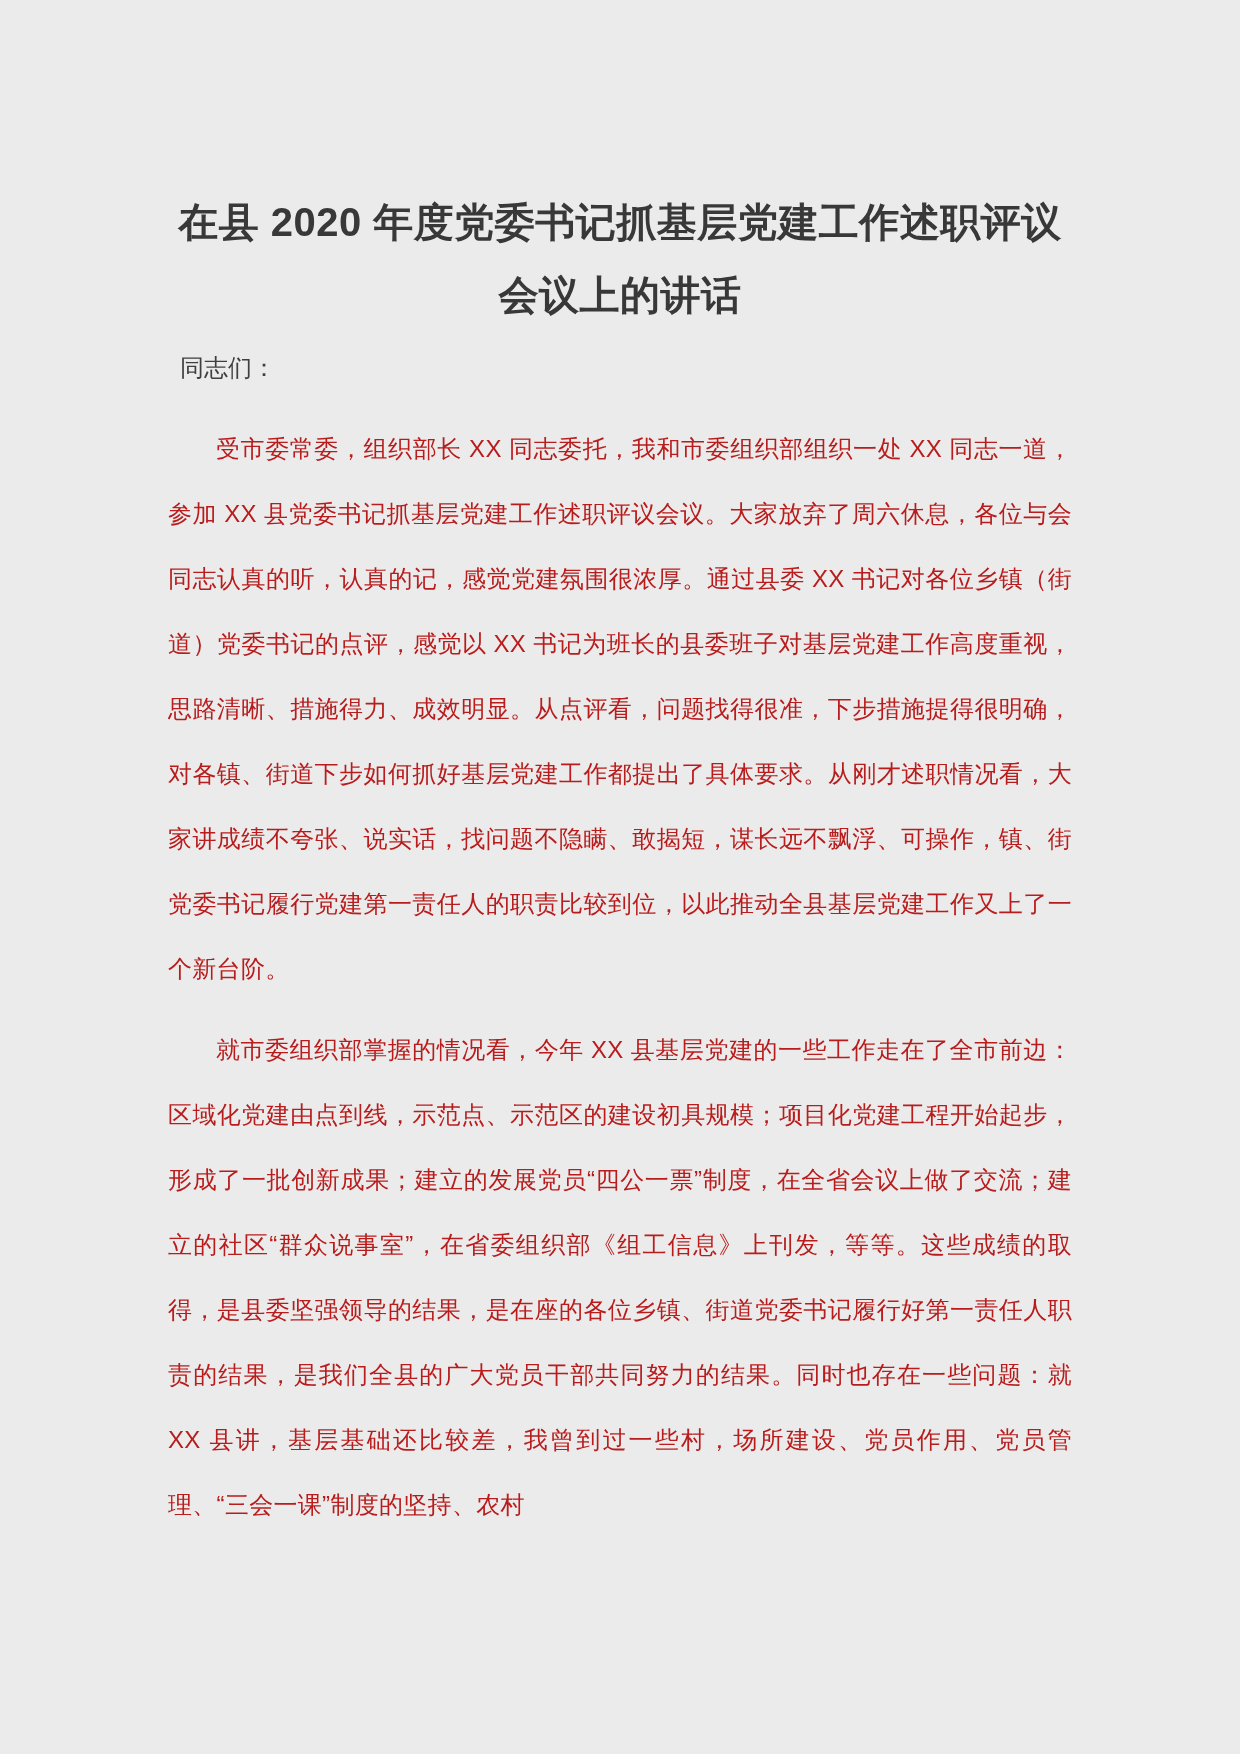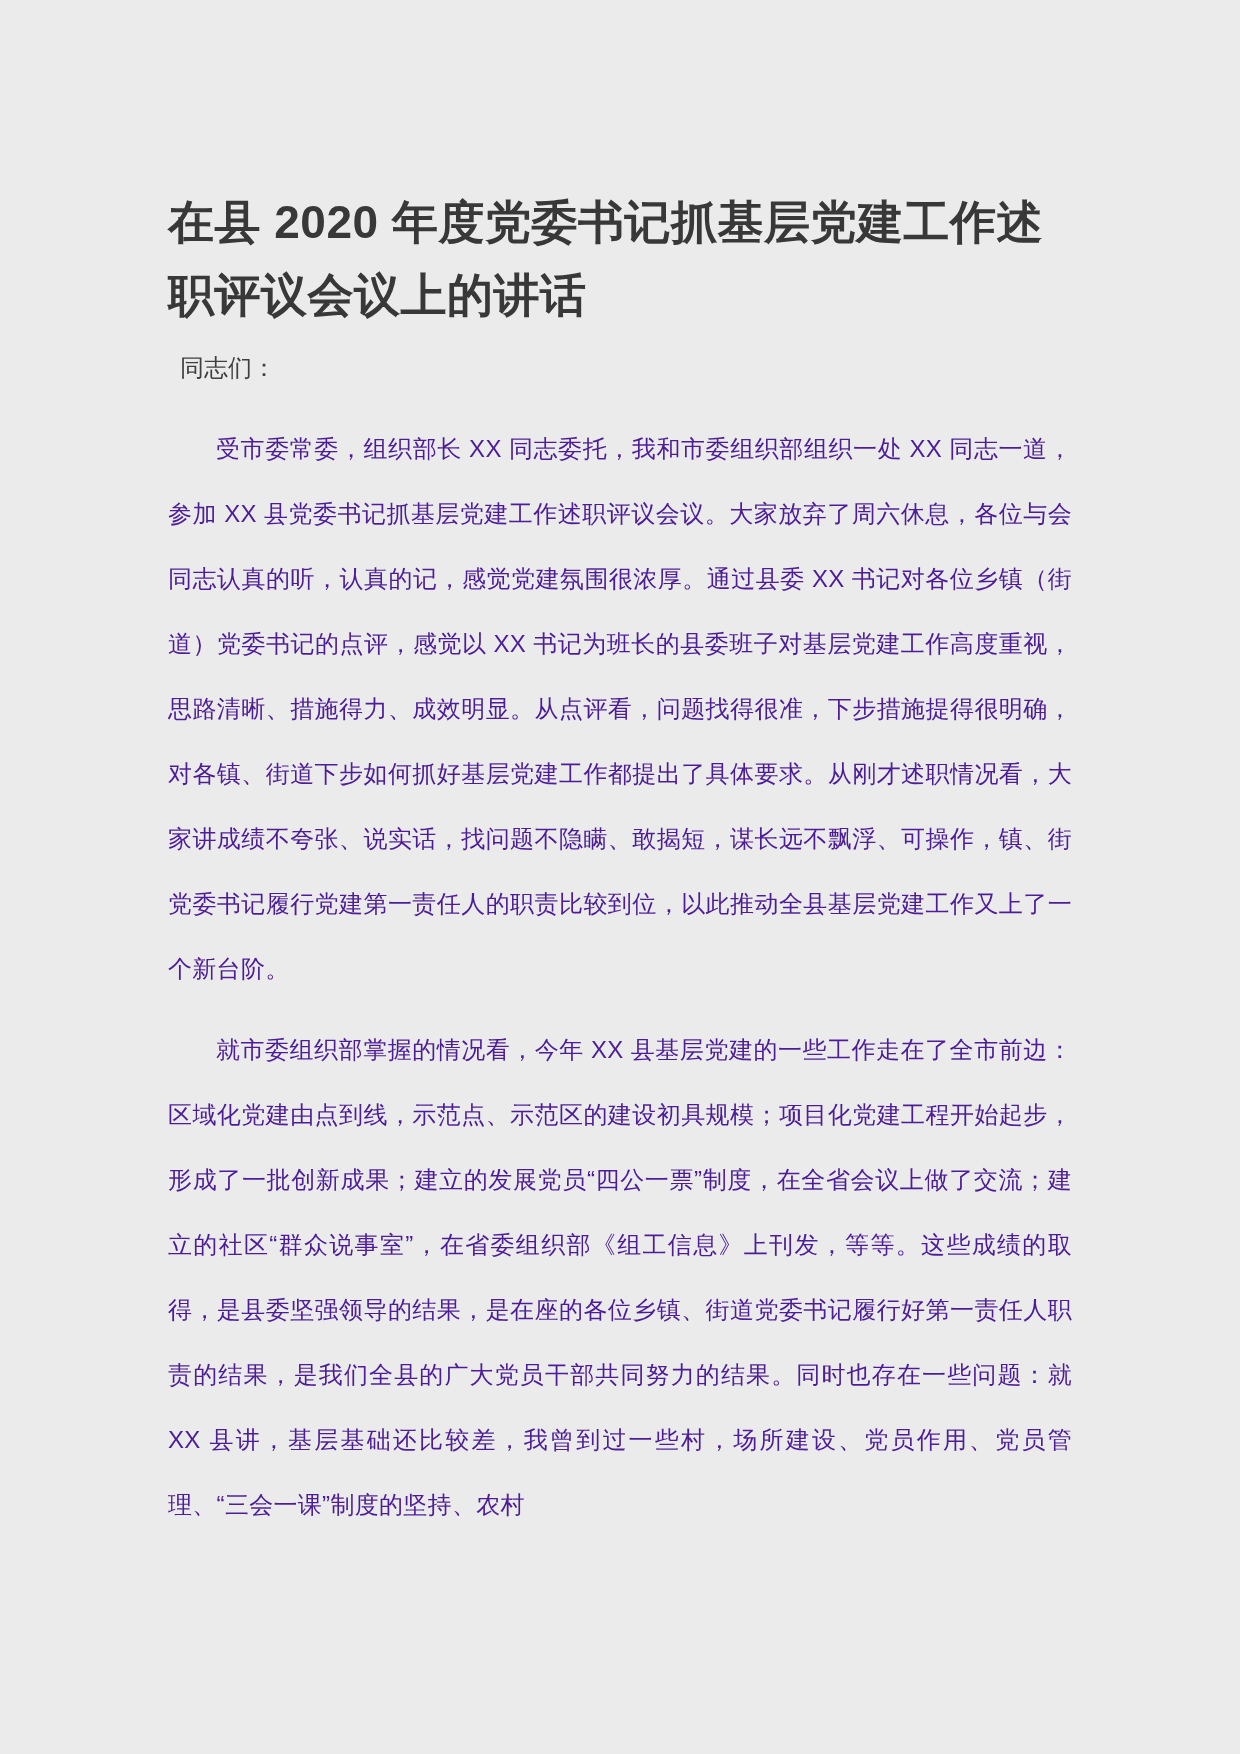--- a/index.html
+++ b/index.html
@@ -15,38 +15,38 @@
   }
   .page {
     box-sizing: border-box;
     width: 1240px;
     height: 1754px;
     padding: 186px 168px 0 168px;
     background: #ebebeb;
   }
   .doc-title {
     margin: 0 0 3px 0;
-    font-size: 46px;
+    font-size: 40px;
     line-height: 73px;
     font-weight: 600;
     color: #383838;
-    text-align: left;
+    text-align: center;
     letter-spacing: 0.5px;
   }
   .salutation {
     margin: 0 0 16px 12px;
     font-size: 24px;
     line-height: 65px;
     color: #3f3f3f;
   }
   .para {
     margin: 0 0 16px 0;
     font-size: 24px;
     line-height: 65px;
-    color: #4c1d95;
+    color: #b91c1c;
     text-align: justify;
     text-indent: 2em;
     letter-spacing: 0.3px;
   }
 </style>
 </head>
 <body>
 
 <div class="page">
   <h1 class="doc-title">在县 2020 年度党委书记抓基层党建工作述职评议会议上的讲话</h1>

